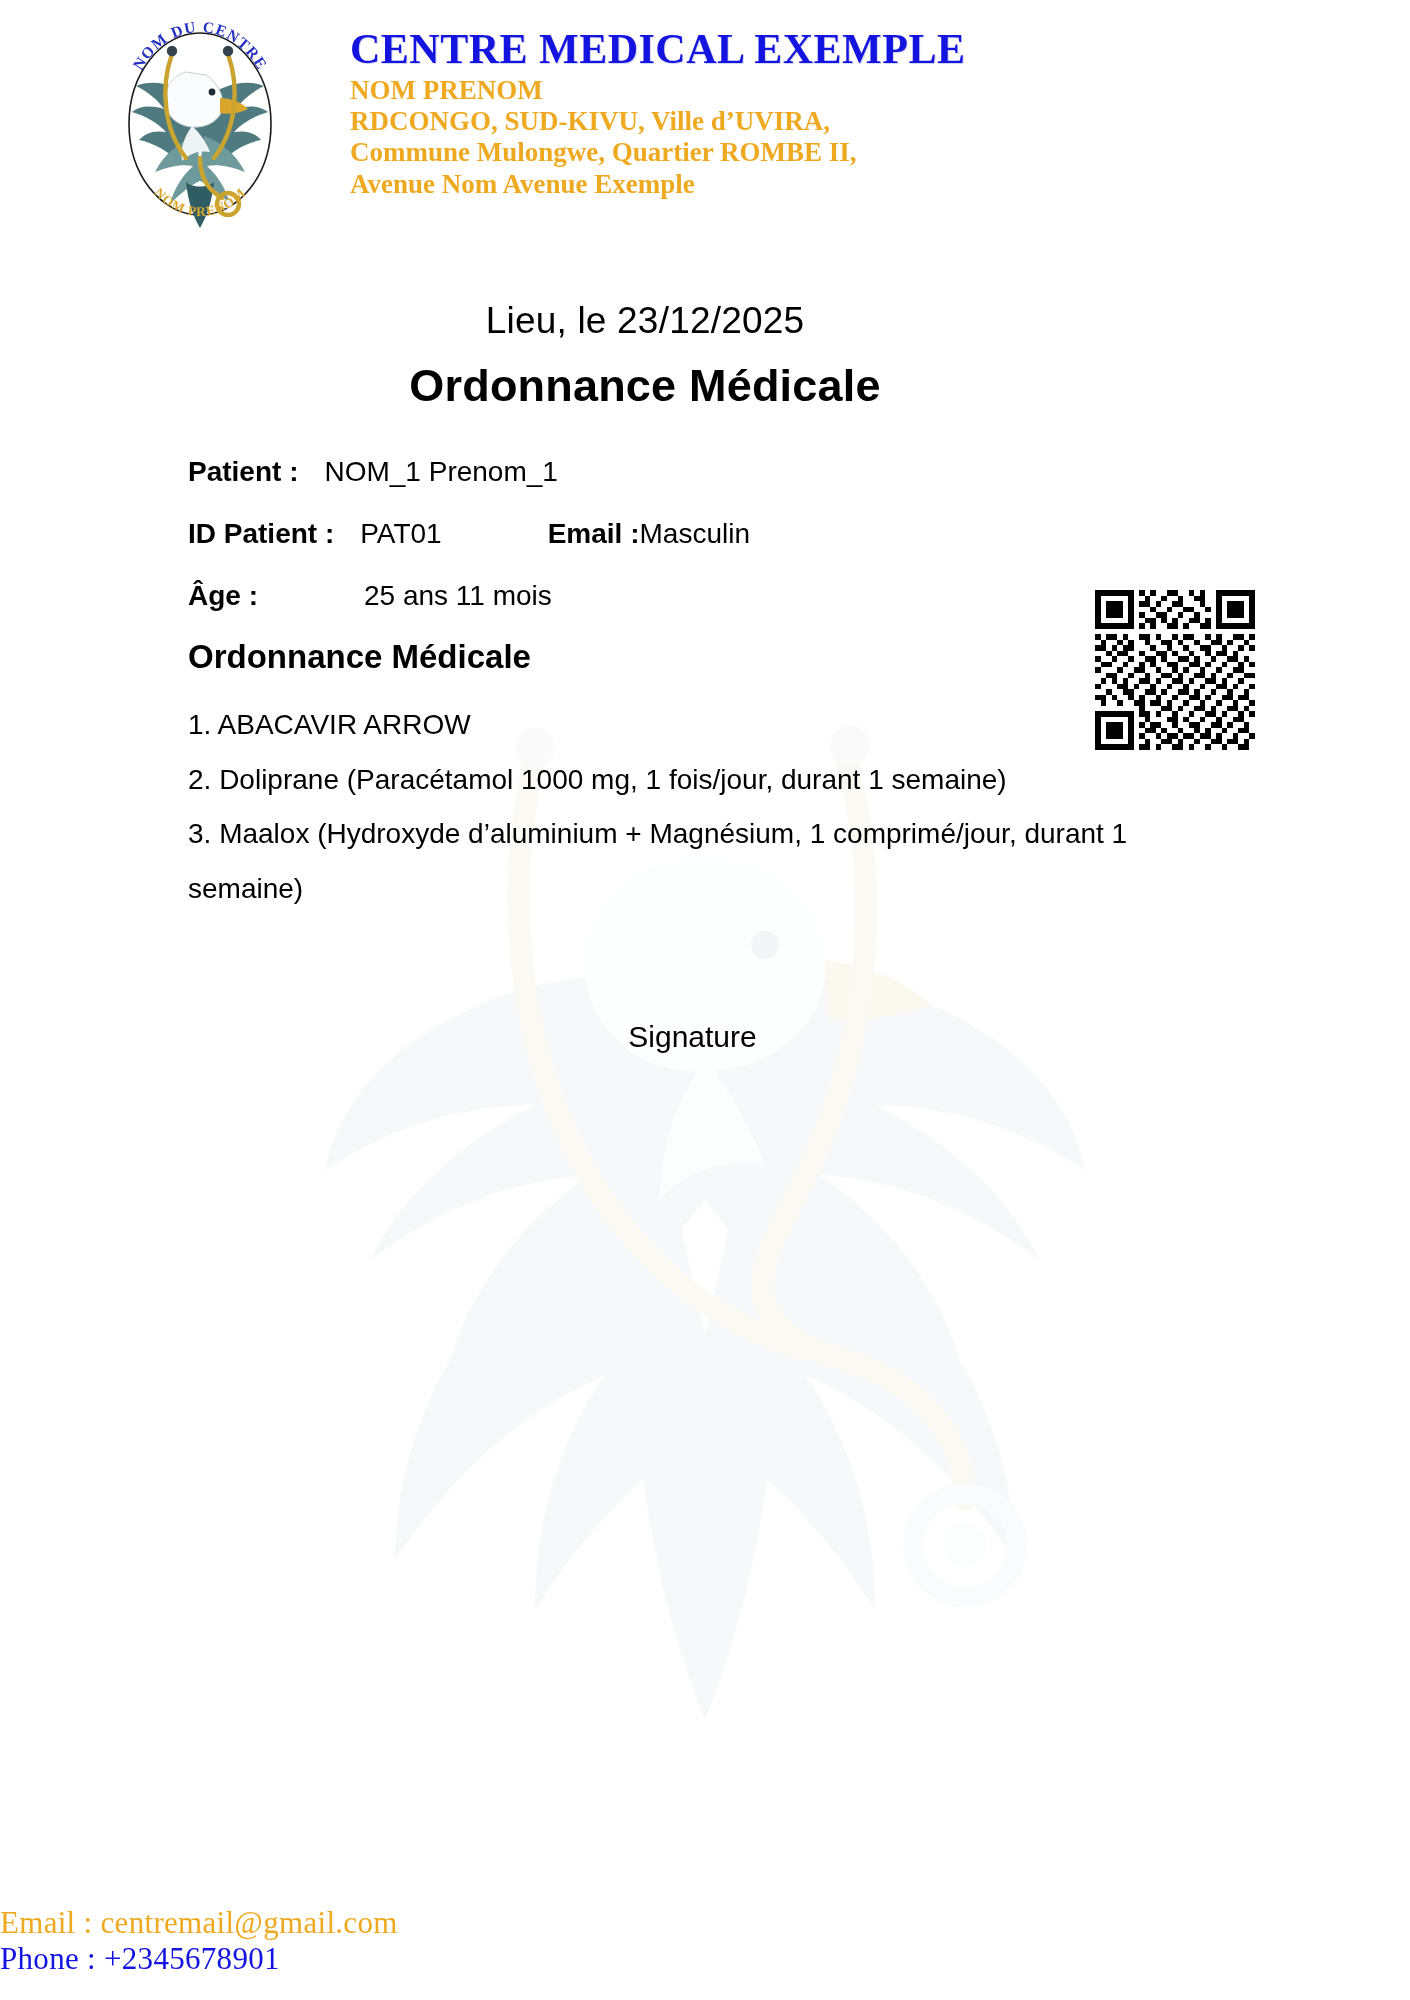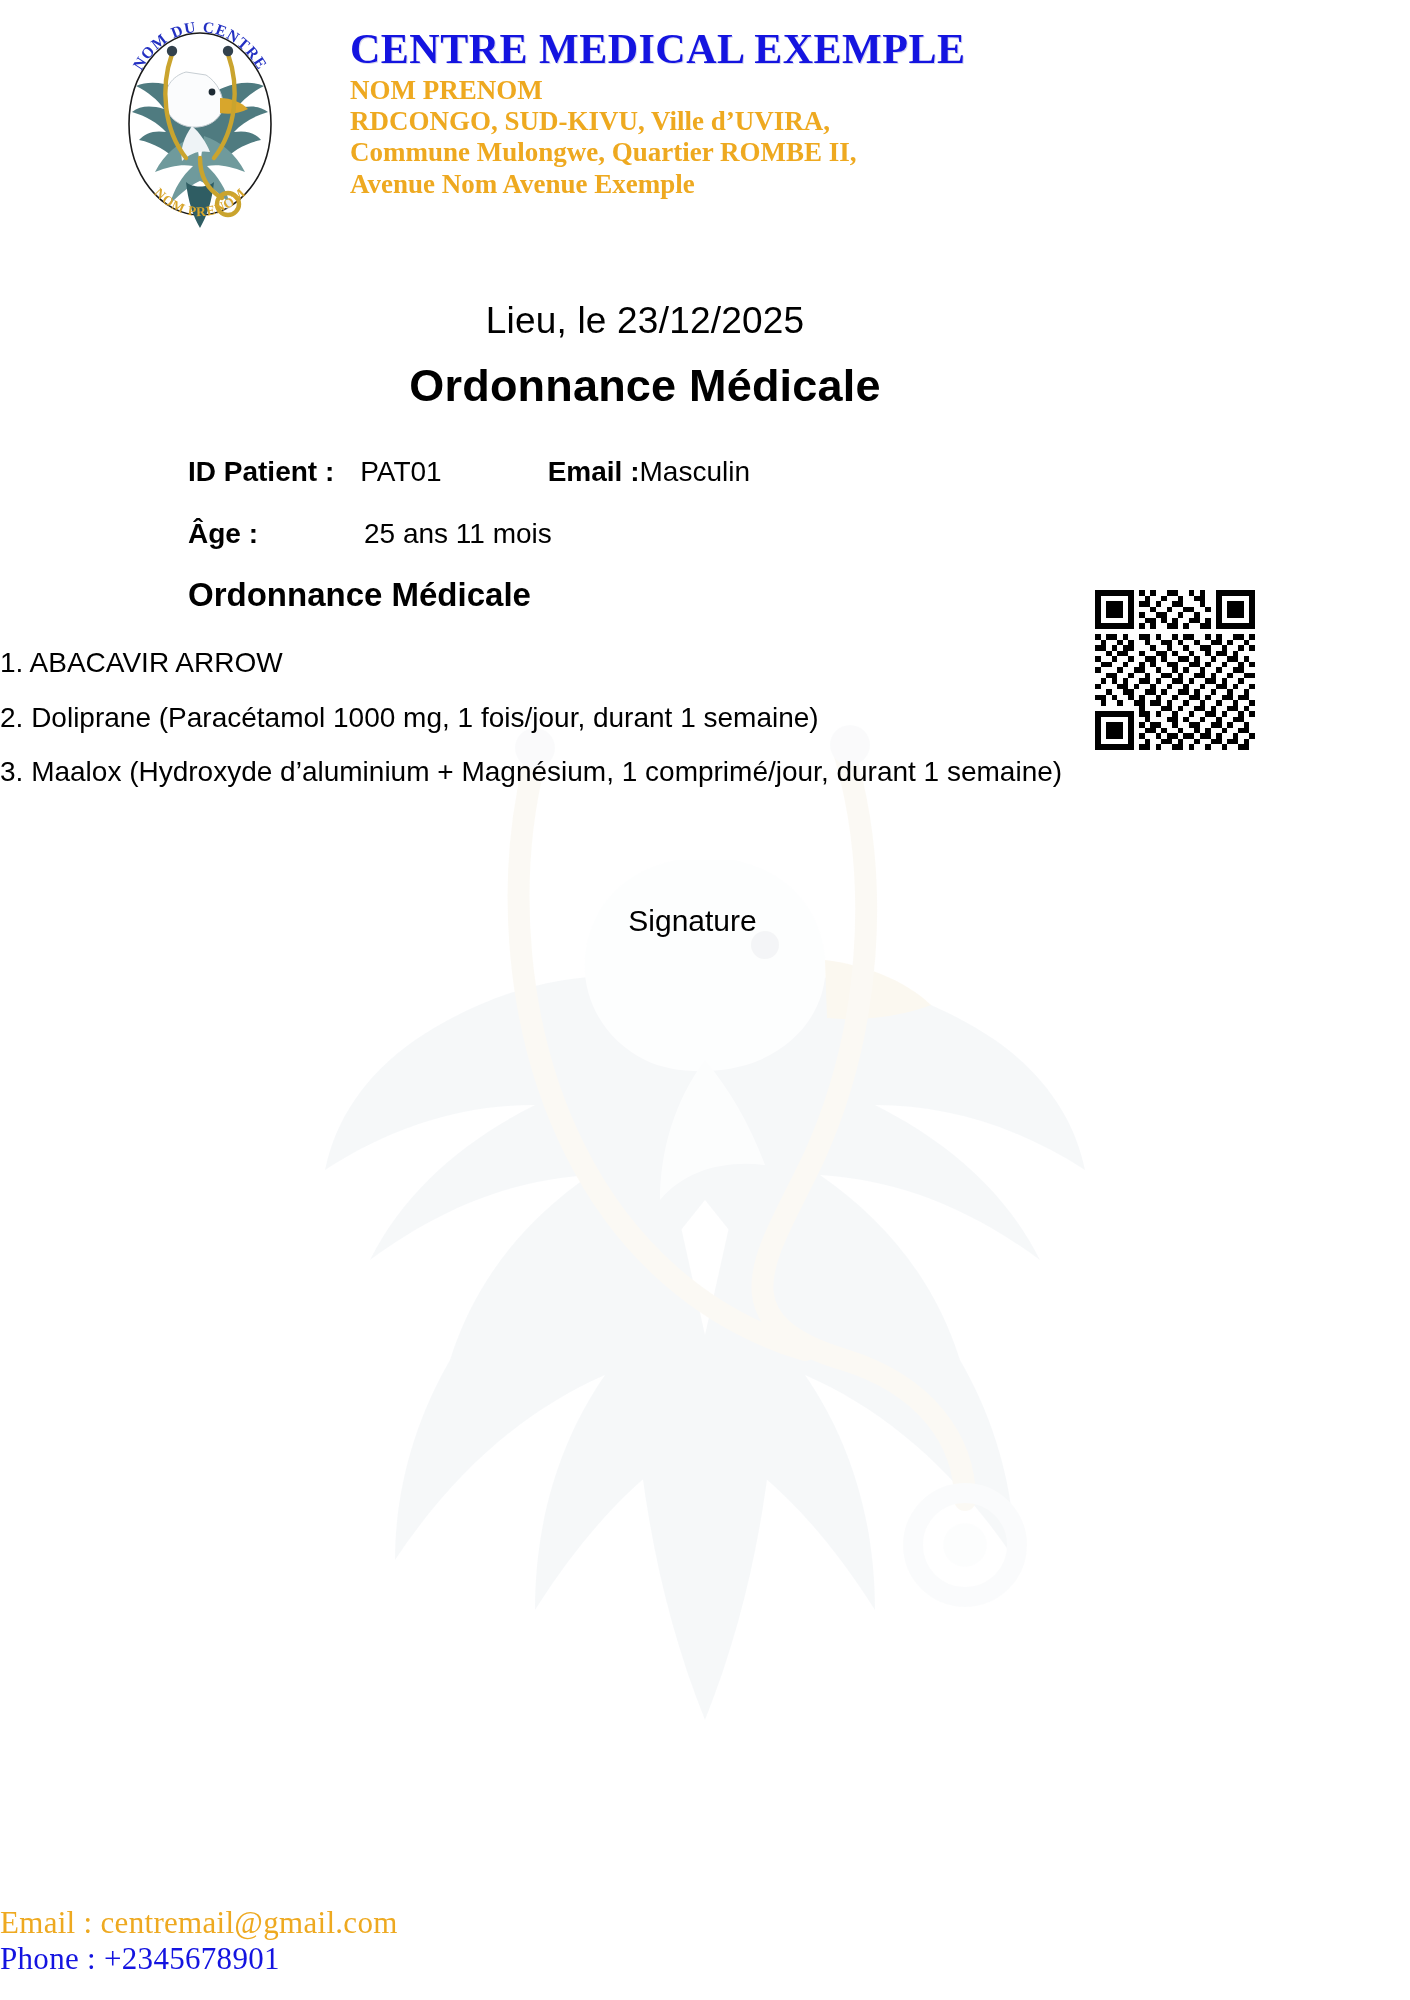--- a/index.html
+++ b/index.html
@@ -115,20 +115,21 @@
 
   .section-title{
     padding-left:188px;
     font-size:33px;
     font-weight:bold;
     margin-top:-4px;
     margin-bottom:22px;
   }
 
   .rx-list{
+    padding-left:188px;
     padding-right:180px;
     font-size:28px;
     line-height:1.95;
   }
   .rx-item{ margin:0; }
 
   .signature{
     text-align:center;
     font-size:30px;
     margin-top:104px;
@@ -483,20 +484,23 @@
       </g>
     </svg>
   </div>
 
   <div class="date-line">Lieu, le 23/12/2025</div>
   <div class="doc-title">Ordonnance Médicale</div>
 
   <div class="fields">
 
 
+    <div class="frow">
+      <span class="lbl">Patient :</span><span class="gap-sm"></span><span class="val">NOM_1 Prenom_1</span>
+    </div>
 
     <div class="frow">
       <span class="lbl">ID Patient :</span><span class="gap-sm"></span><span class="val">PAT01</span><span class="gap-lg"></span><span class="lbl">Email :</span><span class="val">Masculin</span>
     </div>
 
     <div class="frow">
       <span class="lbl">Âge :</span><span class="gap-lg"></span><span class="val">25 ans 11 mois</span>
     </div>
   </div>
 

